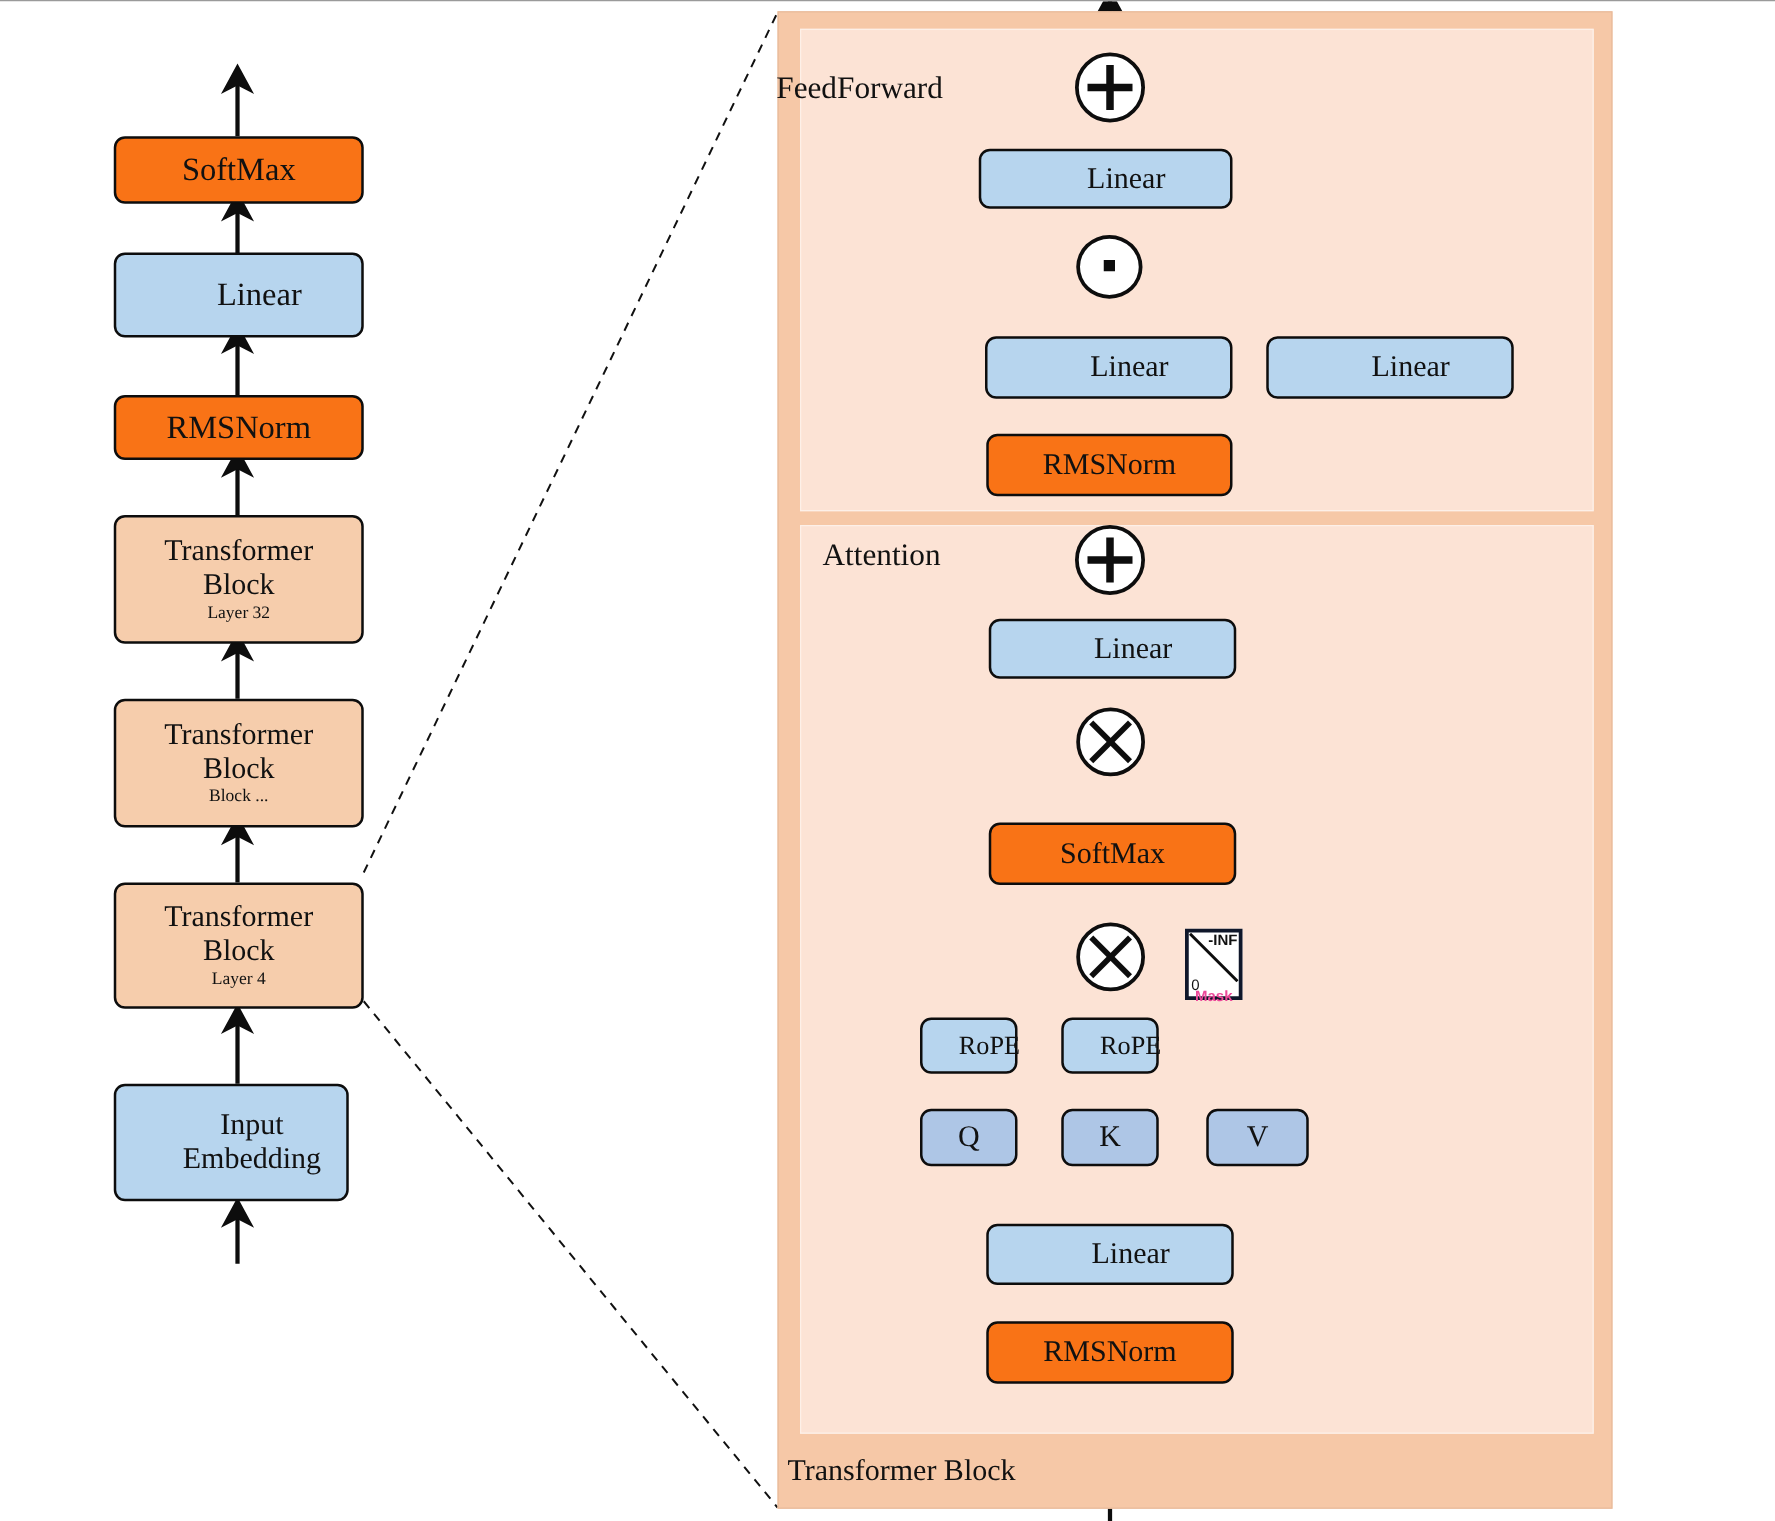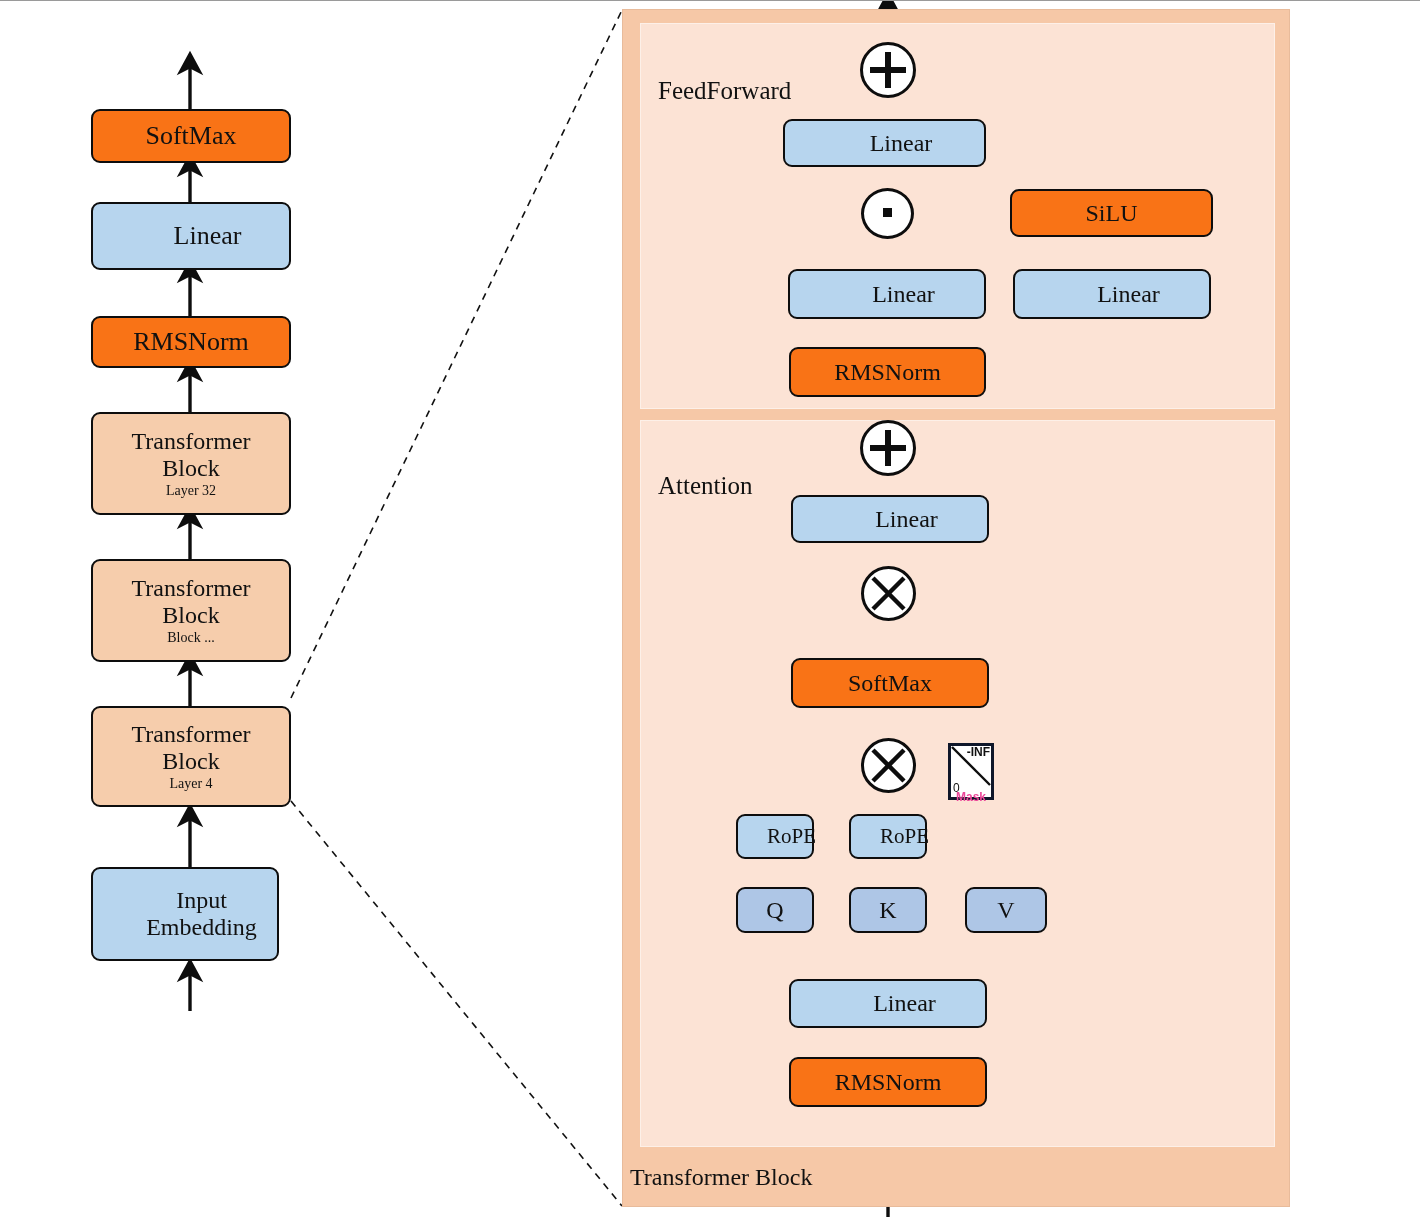--- a/index.html
+++ b/index.html
@@ -70,22 +70,22 @@
   #ff-panel  { left: 640px; top: 22px;  width: 635px; height: 386px; }
   #att-panel { left: 640px; top: 419px; width: 635px; height: 727px; }
 
   .panel-label {
     position: absolute;
     font-size: 25px;
     color: #111111;
     z-index: 6;
     white-space: nowrap;
   }
-  #label-feedforward { left: 658px; top: 56px; margin-top: 20px; }
-  #label-attention   { left: 658px; top: 471px; }
+  #label-feedforward { left: 621px; top: 56px; }
+  #label-attention   { left: 658px; top: 430px; }
   #label-transformer { left: 630px; top: 1163px; font-size: 24px; }
 
   
   .op {
     position: absolute;
     background: #ffffff;
     border: 3px solid #0d0d0d;
     border-radius: 50%;
     box-sizing: border-box;
     z-index: 6;
@@ -262,23 +262,20 @@
   <div class="node n-blue" style="left:783px; top:118px; width:203px; height:48px;">
     <div class="t24">Linear</div>
   </div>
 
   <div class="op" style="left:861px; top:187px; width:53px; height:51px;">
     <svg width="47" height="45" viewBox="0 0 47 45">
       <rect x="19" y="17" width="9" height="9" fill="#0d0d0d"></rect>
     </svg>
   </div>
 
-  <div class="node n-green" style="left:1010px; top:188px; width:203px; height:48px;">
-    <div class="t24">SiLU</div>
-  </div>
 
   <div class="node n-blue" style="left:788px; top:268px; width:198px; height:50px;">
     <div class="t24">Linear</div>
   </div>
 
   <div class="node n-blue" style="left:1013px; top:268px; width:198px; height:50px;">
     <div class="t24">Linear</div>
   </div>
 
   <div class="node n-green" style="left:789px; top:346px; width:197px; height:50px;">

